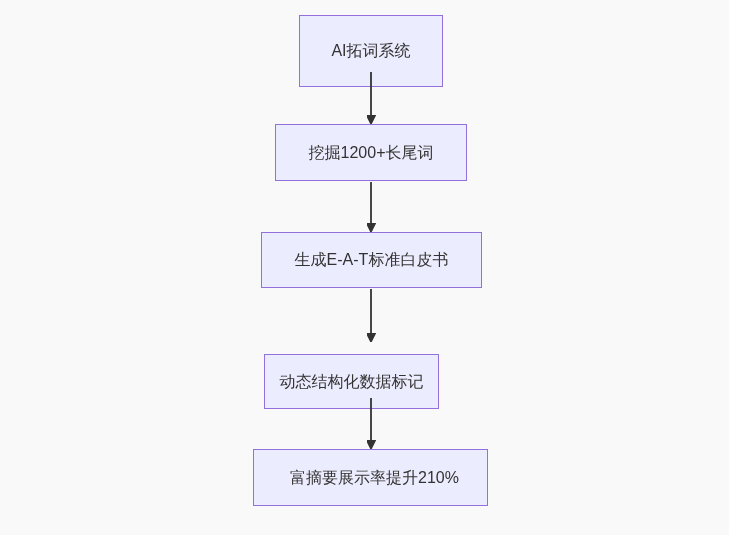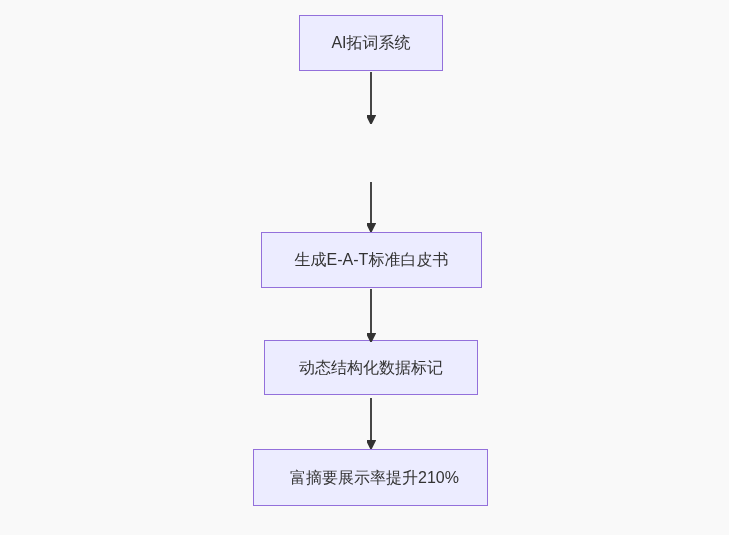--- a/index.html
+++ b/index.html
@@ -25,43 +25,46 @@
     border: 1px solid var(--node-border);
     color: var(--node-text);
     display: flex;
     align-items: center;
     justify-content: center;
     font-size: 16px;
     line-height: 1.2;
     text-align: center;
     white-space: nowrap;
   }
-  .node-1 { left: 299px; top: 15px;  width: 144px; height: 56px; }
+  .node-1 { left: 299px; top: 15px;  width: 144px; height: 72px; }
   .node-2 { left: 275px; top: 124px; width: 192px; height: 57px; }
   .node-3 { left: 261px; top: 232px; width: 221px; height: 56px; text-align: right; }
-  .node-4 { left: 264px; top: 340px; width: 214px; height: 55px; }
+  .node-4 { left: 264px; top: 354px; width: 175px; height: 55px; }
   .node-5 { left: 253px; top: 449px; width: 235px; height: 57px; padding-left: 8px; }
   .edge-layer {
     position: absolute;
     left: 0; top: 0;
     width: 729px; height: 535px;
     pointer-events: none;
   }
   .edge-layer path { stroke: var(--arrow); stroke-width: 1.8; fill: none; }
   .edge-layer .arrowhead-fill { fill: var(--arrow); }
 </style>
 </head>
 <body>
 
 <div class="canvas">
 
   <div class="flow-node node-1">
     <span>AI拓词系统</span>
   </div>
 
+  <div class="flow-node node-2">
+    <span>挖掘1200+长尾词</span>
+  </div>
 
   <div class="flow-node node-3">
     <span>生成E-A-T标准白皮书</span>
   </div>
 
   <div class="flow-node node-4">
     <span>动态结构化数据标记</span>
   </div>
 
   <div class="flow-node node-5">

